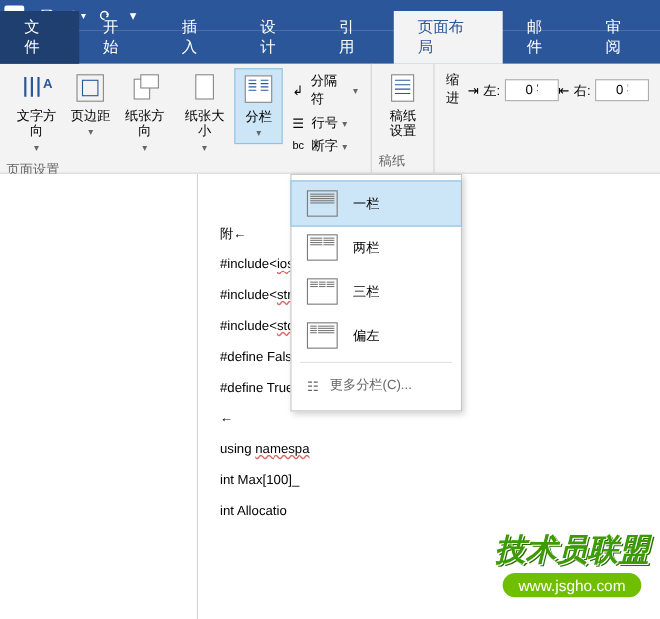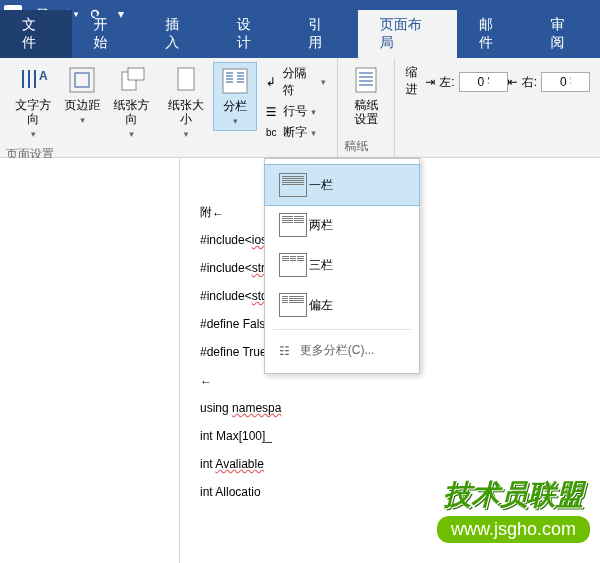--- a/index.html
+++ b/index.html
@@ -26,30 +26,30 @@
 .small-btn .ico{width:16px;height:16px;display:flex;align-items:center;justify-content:center;}
 .indent-grp{display:flex;padding:2px 4px;justify-content:center;}
 .indent-row{display:flex;align-items:center;gap:4px;margin-top:2px;}
 .indent-row input{width:49px;height:20px;border:1px solid #ababab;font-size:12px;padding:0 18px;}
 .doc-area{display:flex;height:calc(100% - 158px);}
 .nav-pane{width:180px;background:#fff;border-right:1px solid #d4d4d4;}
 .page{flex:1;background:#fff;padding:40px 0 0 20px;font-family:"Courier New",monospace;font-size:18px;line-height:28px;}
 .page .line{white-space:pre;}
 .redline{text-decoration:underline wavy #e06666;text-decoration-skip-ink:none;}
 .dropdown{position:absolute;left:264px;top:158px;width:156px;background:#fff;border:1px solid #c6c6c6;box-shadow:2px 2px 6px rgba(0,0,0,.2);padding:6px 0;}
-.dd-item{display:flex;align-items:center;padding:8px 14px;gap:2px;cursor:pointer;}
+.dd-item{display:flex;align-items:center;padding:8px 14px;gap:14px;cursor:pointer;}
 .dd-item.selected{background:#cde6f7;border:1px solid #92c0e0;margin:-1px;}
 .dd-icon{width:28px;height:24px;border:1px solid #7a7a7a;display:flex;padding:2px;gap:1px;}
 .dd-col{flex:1;display:flex;flex-direction:column;gap:1px;}
 .dd-col .ln{height:1px;background:#7a7a7a;}
 .dd-sep{height:1px;background:#e1e1e1;margin:4px 8px;}
 .dd-more{display:flex;align-items:center;padding:8px 14px;gap:10px;color:#666;cursor:pointer;}
 .watermark{position:absolute;right:10px;bottom:20px;text-align:center;}
 .wm-text{font-size:28px;font-weight:bold;color:#3c9b00;text-shadow:1px 1px 0 #fff,2px 2px 0 #2a6b00;font-style:italic;}
-.wm-url{display:inline-block;background:#6fbf00;color:#fff;padding:3px 14px;border-radius:12px;font-size:18px;margin-top:2px;}
+.wm-url{display:inline-block;background:#6fbf00;color:#fff;padding:3px 14px;border-radius:12px;font-size:14px;margin-top:2px;}
 </style>
 </head>
 <body>
 
 <div class="titlebar">
   <div class="word-icon">W</div>
   <div class="qat-btn">
       <svg viewBox="0 0 16 16">
         <path fill="#fff" d="M2 2h10l2 2v10H2z"></path>
         <rect x="4" y="3" width="6" height="4" fill="#2b579a"></rect>
@@ -203,21 +203,20 @@
   <div class="page">
     <div class="line" style="font-family:SimSun">附←</div>
     <div class="line">#include&lt;<span class="redline">iost</span></div>
     <div class="line">#include&lt;<span class="redline">stri</span></div>
     <div class="line">#include&lt;<span class="redline">stdi</span></div>
     <div class="line">#define False</div>
     <div class="line">#define True </div>
     <div class="line">←</div>
     <div class="line">using <span class="redline">namespa</span></div>
     <div class="line">int Max[100]_</div>
-    <div class="line">int <span class="redline">Avaliable</span></div>
     <div class="line">int Allocatio</div>
   </div>
 </div>
 
 <div class="dropdown">
   <div class="dd-item selected">
     <div class="dd-icon">
         <div class="dd-col">
           <div class="ln"></div>
           <div class="ln"></div>

